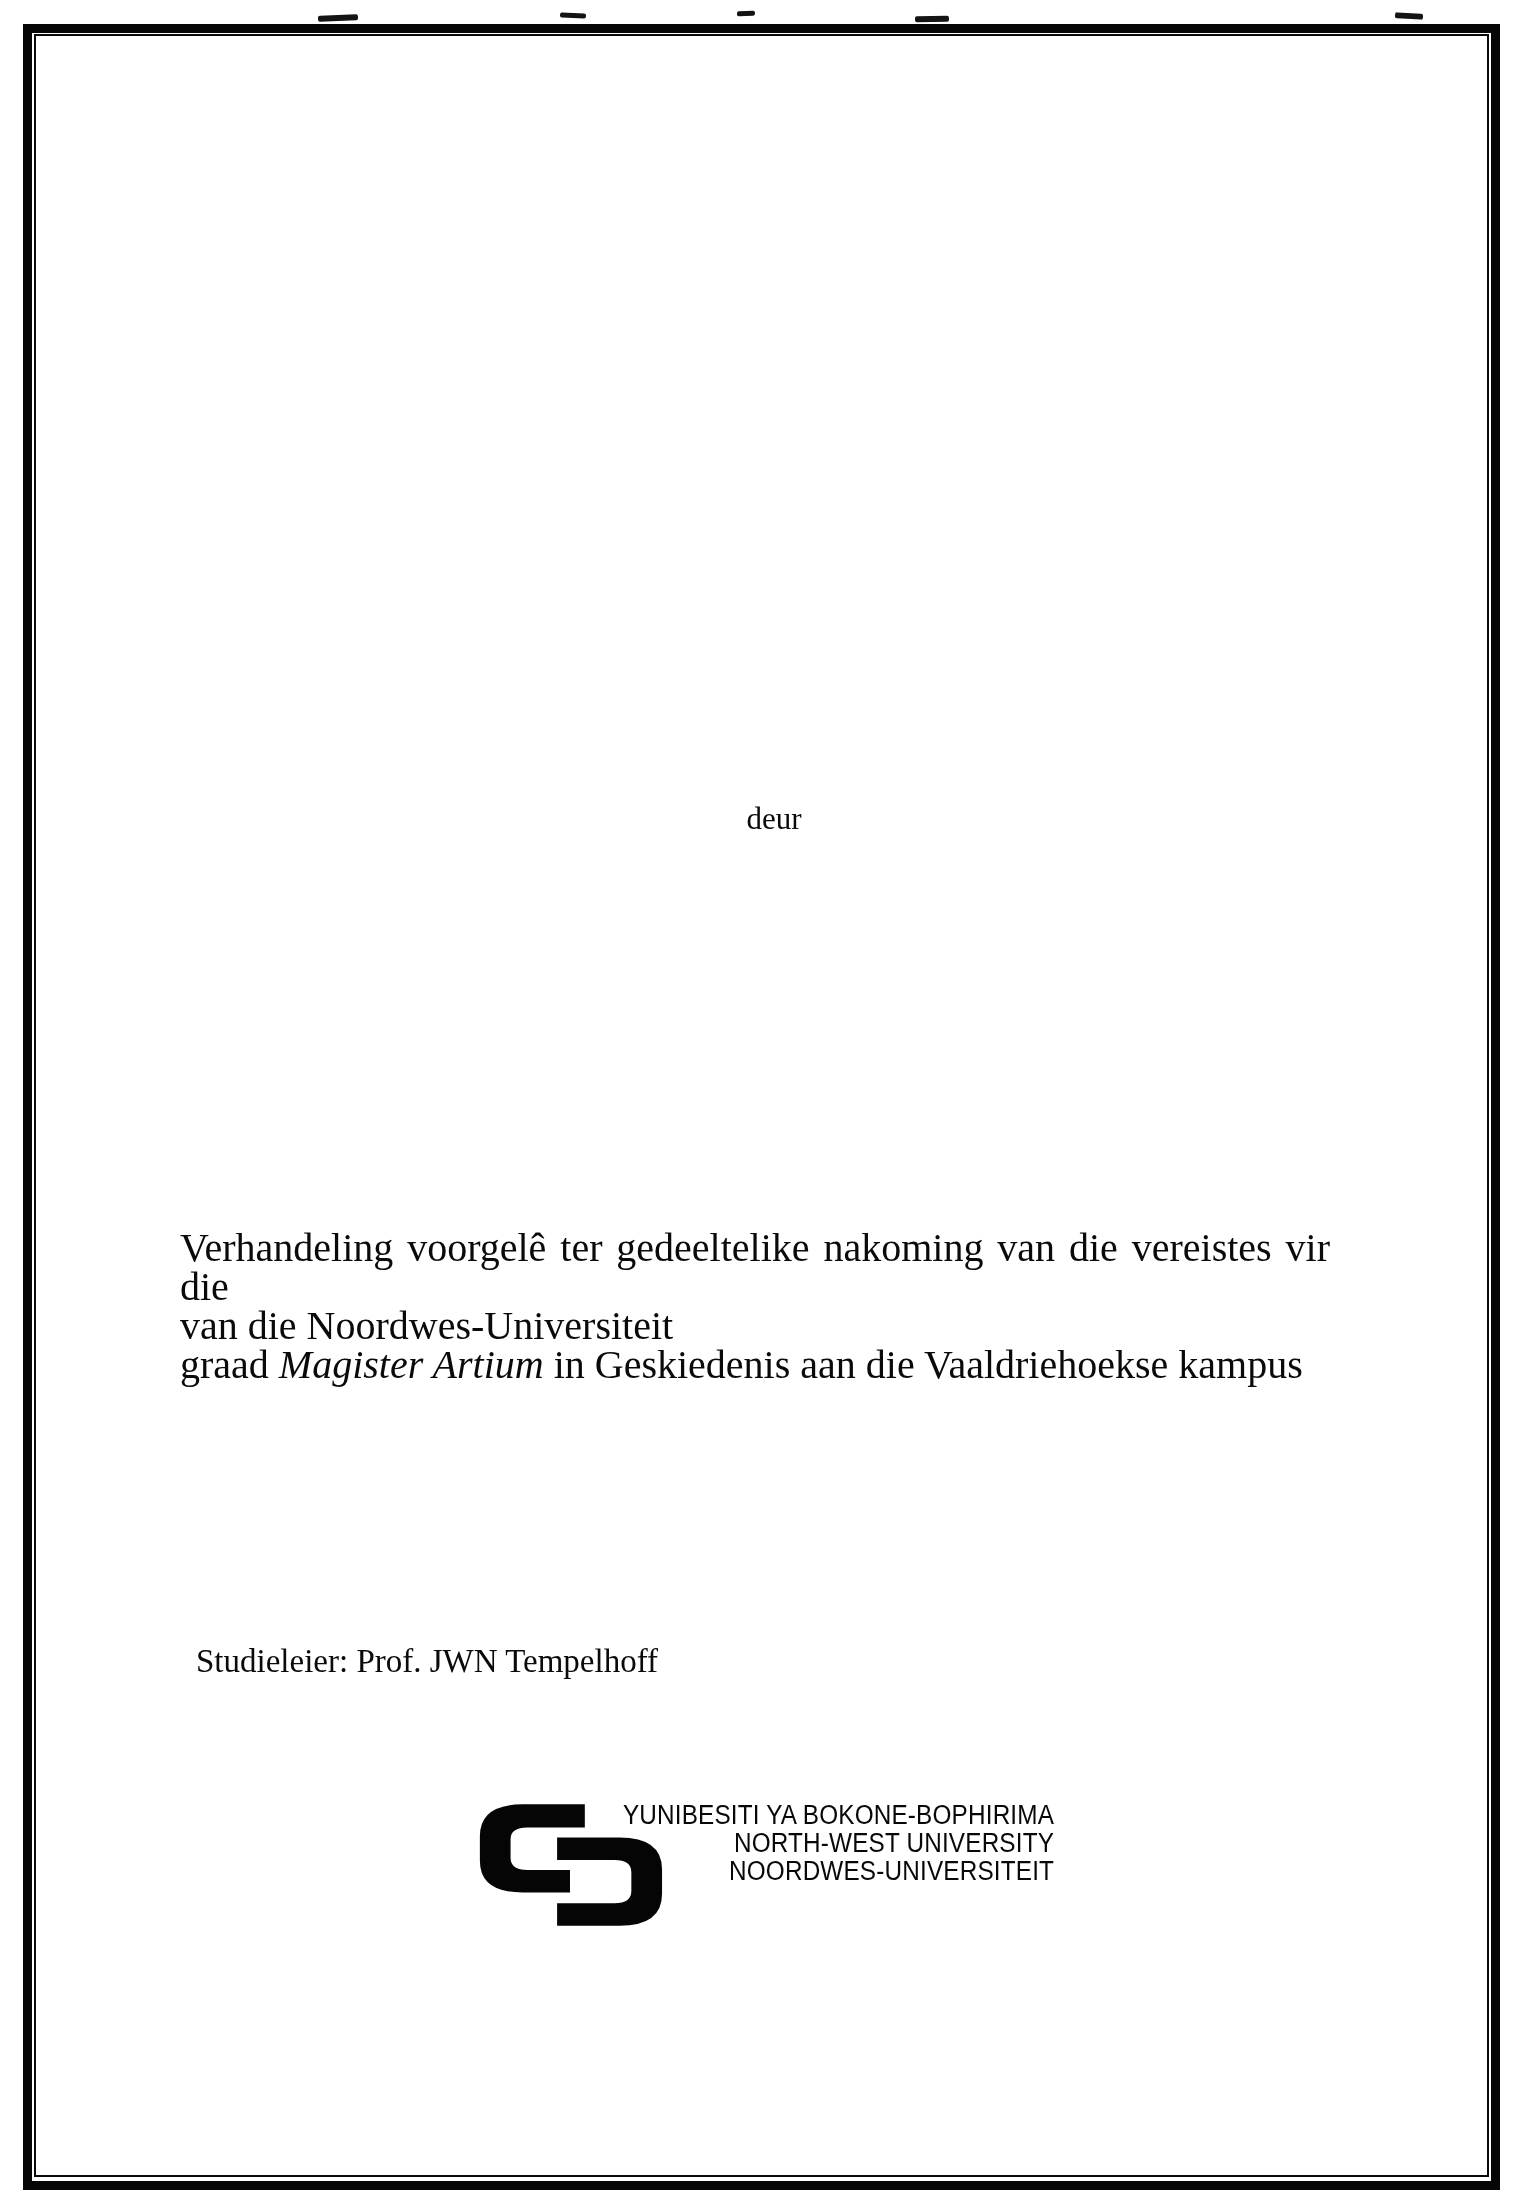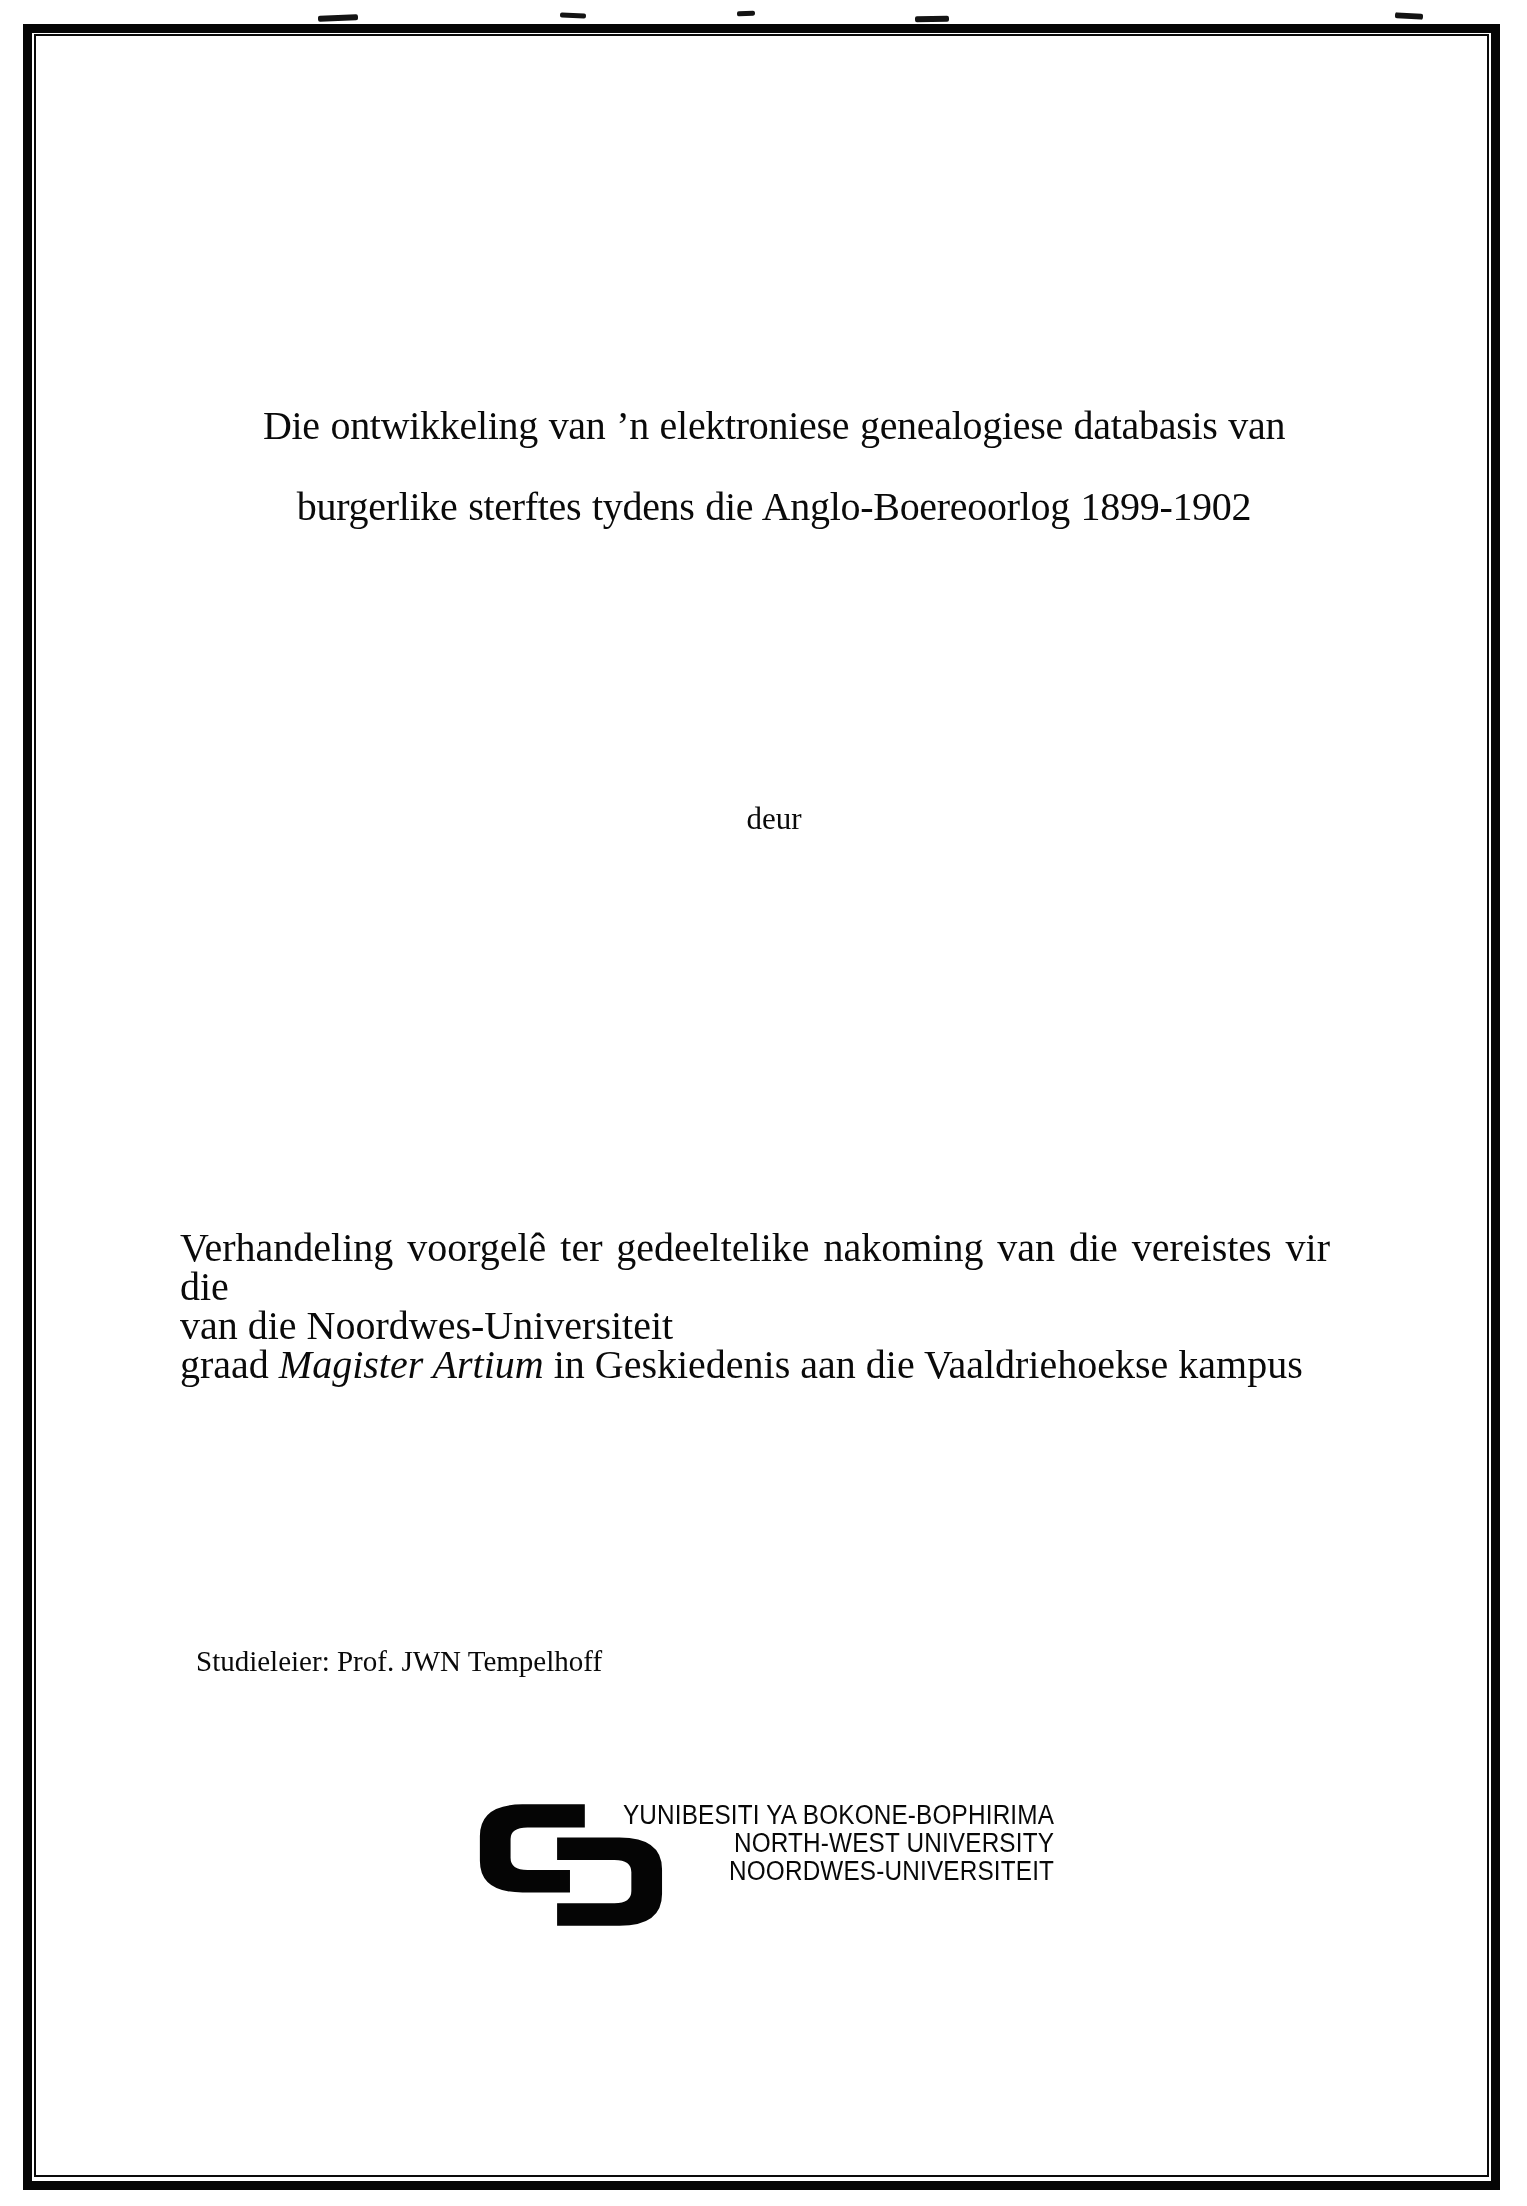--- a/index.html
+++ b/index.html
@@ -75,21 +75,21 @@
   }
   .statement .justified {
     text-align: justify;
     text-align-last: justify;
   }
   .statement .it { font-style: italic; }
   .supervisor {
     position: absolute;
     left: 196px;
     top: 1641px;
-    font-size: 29px;
+    font-size: 33px;
     line-height: 41px;
   }
   
   .logo-mark {
     position: absolute;
     left: 468px;
     top: 1800px;
     width: 198px;
     height: 130px;
   }
@@ -116,24 +116,20 @@
 
   <div class="frame-outer"></div>
   <div class="frame-inner"></div>
 
   <div class="speck sp1"></div>
   <div class="speck sp2"></div>
   <div class="speck sp3"></div>
   <div class="speck sp4"></div>
   <div class="speck sp5"></div>
 
-  <div class="centered title">
-    <div>Die ontwikkeling van ’n elektroniese genealogiese databasis van</div>
-    <div>burgerlike sterftes tydens die Anglo-Boereoorlog 1899-1902</div>
-  </div>
 
   <div class="centered byline">deur</div>
 
 
   <div class="statement">
     <div class="justified">Verhandeling voorgelê ter gedeeltelike nakoming van die vereistes vir die</div>
     <div>van die Noordwes-Universiteit</div>
     <div><span>graad </span><span class="it">Magister Artium</span><span> in Geskiedenis aan die Vaaldriehoekse kampus</span></div>
   </div>
 

